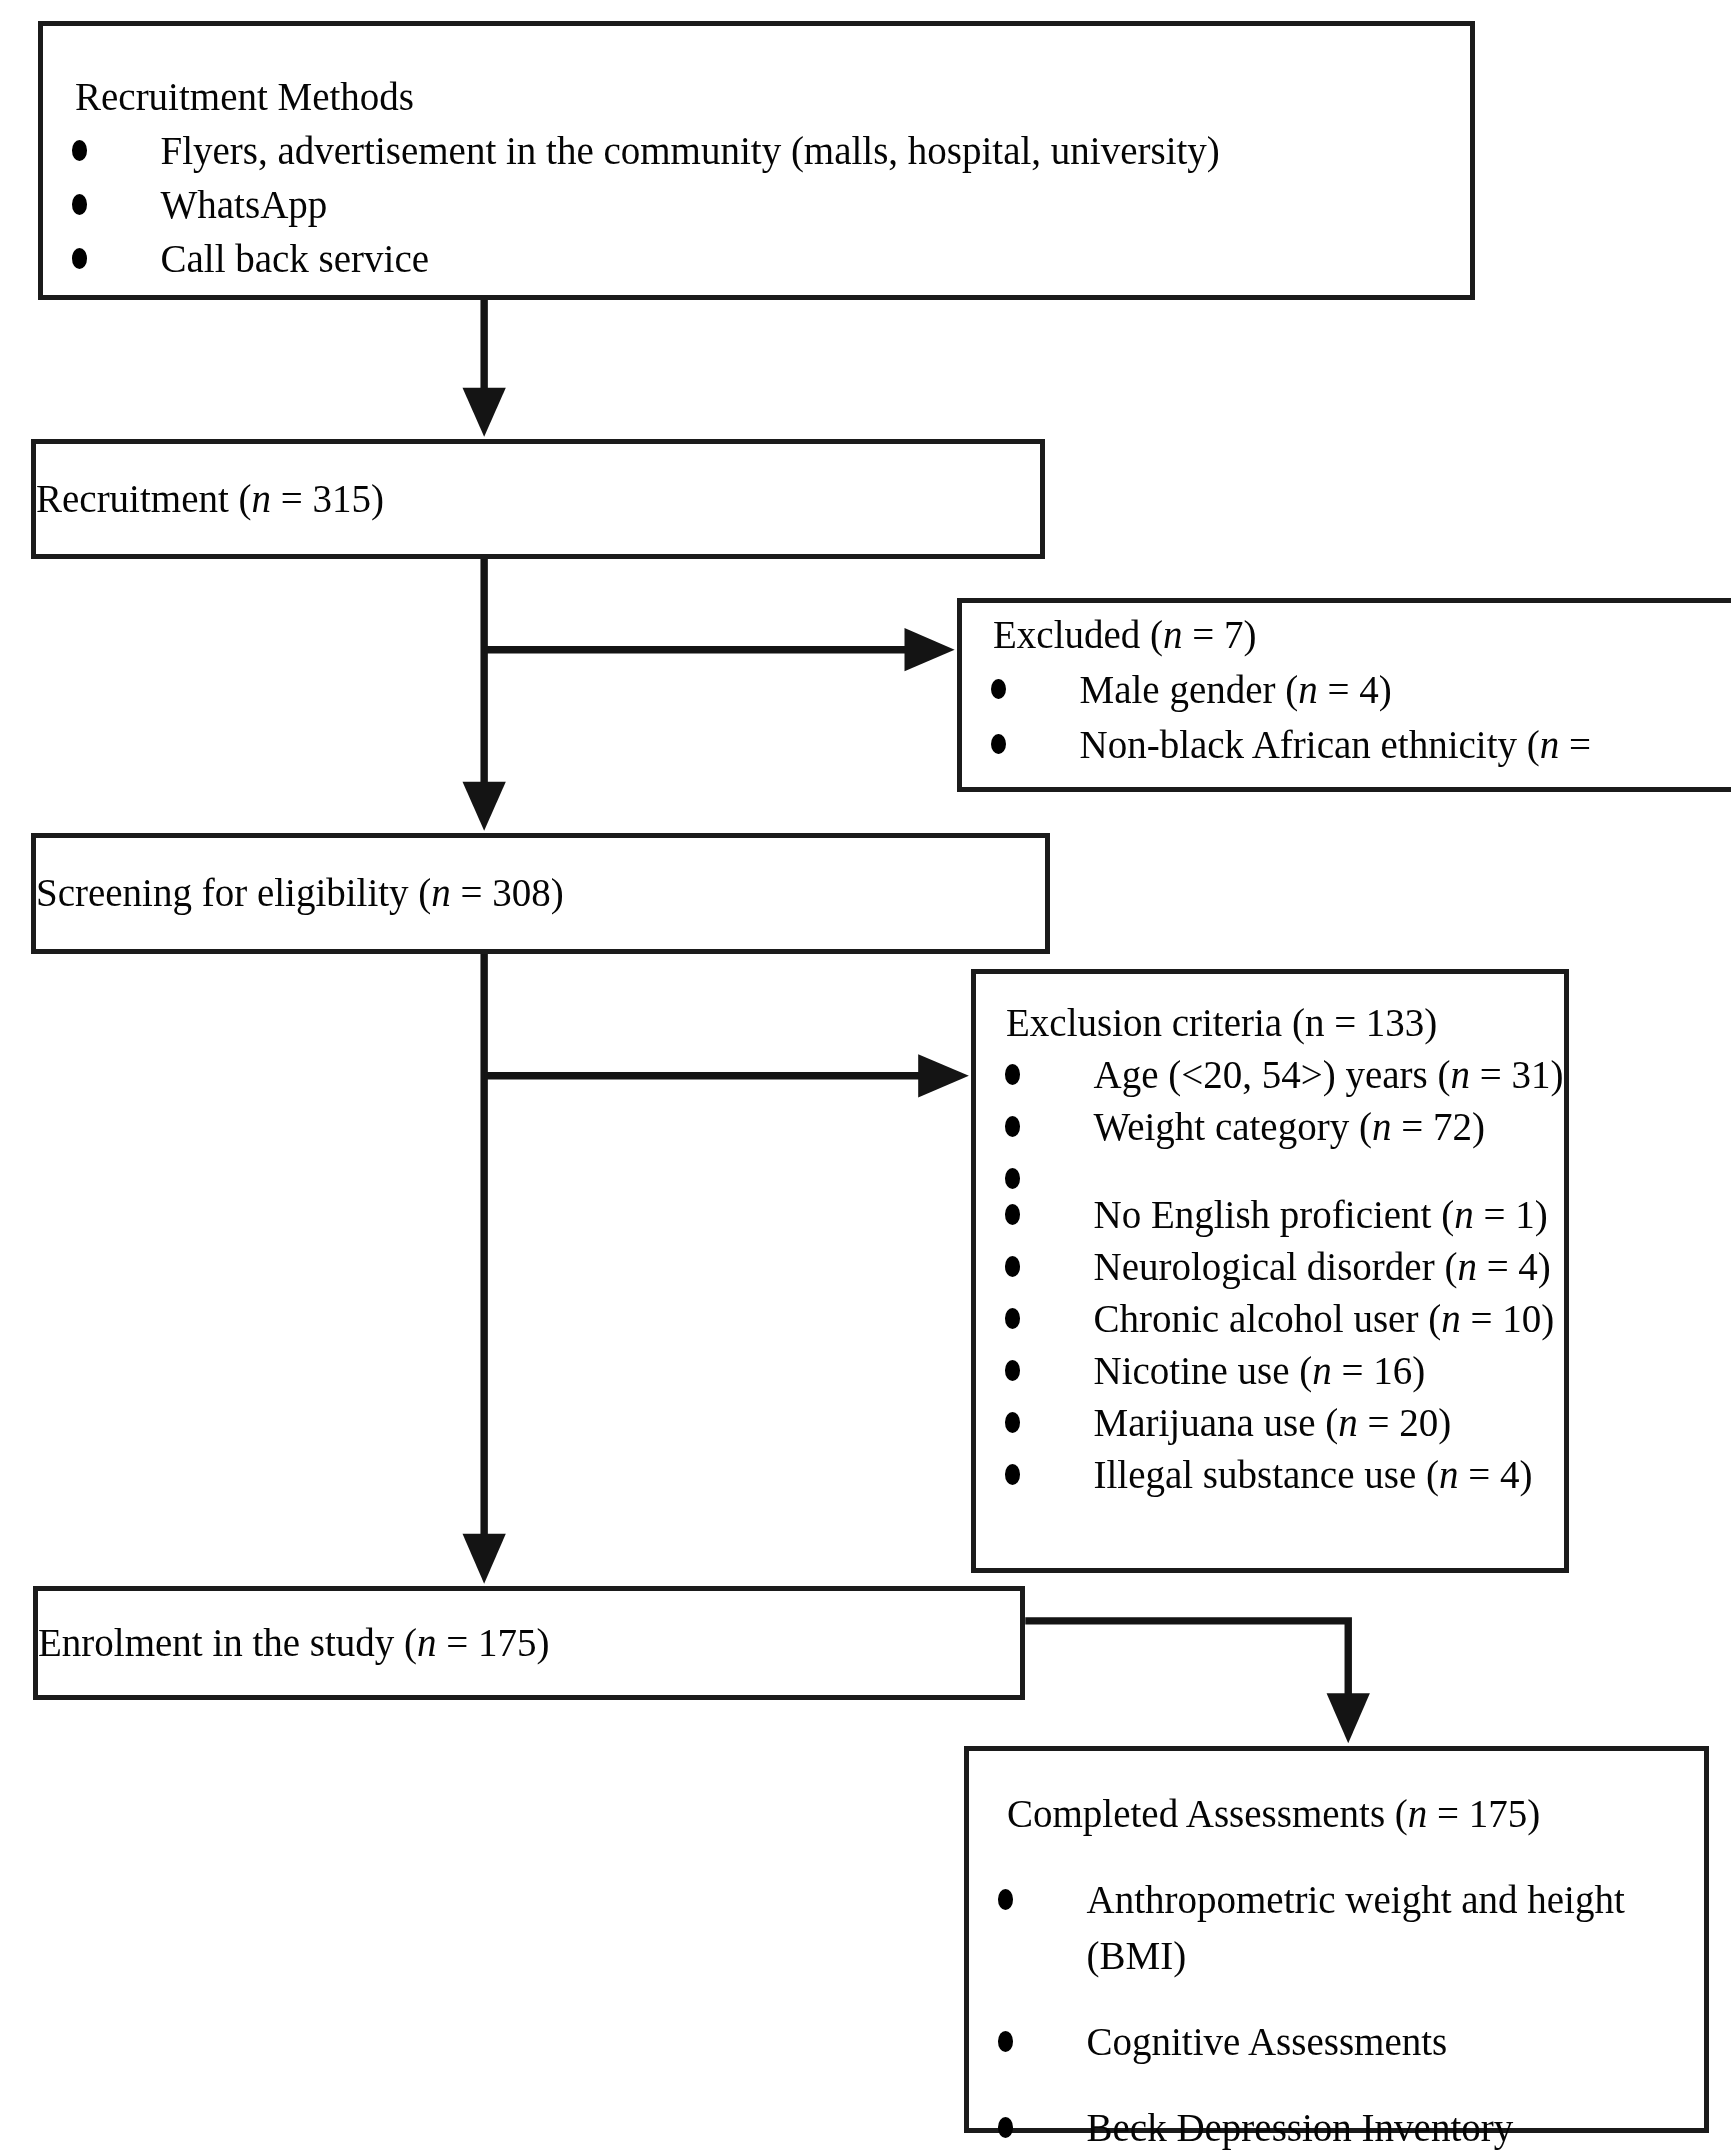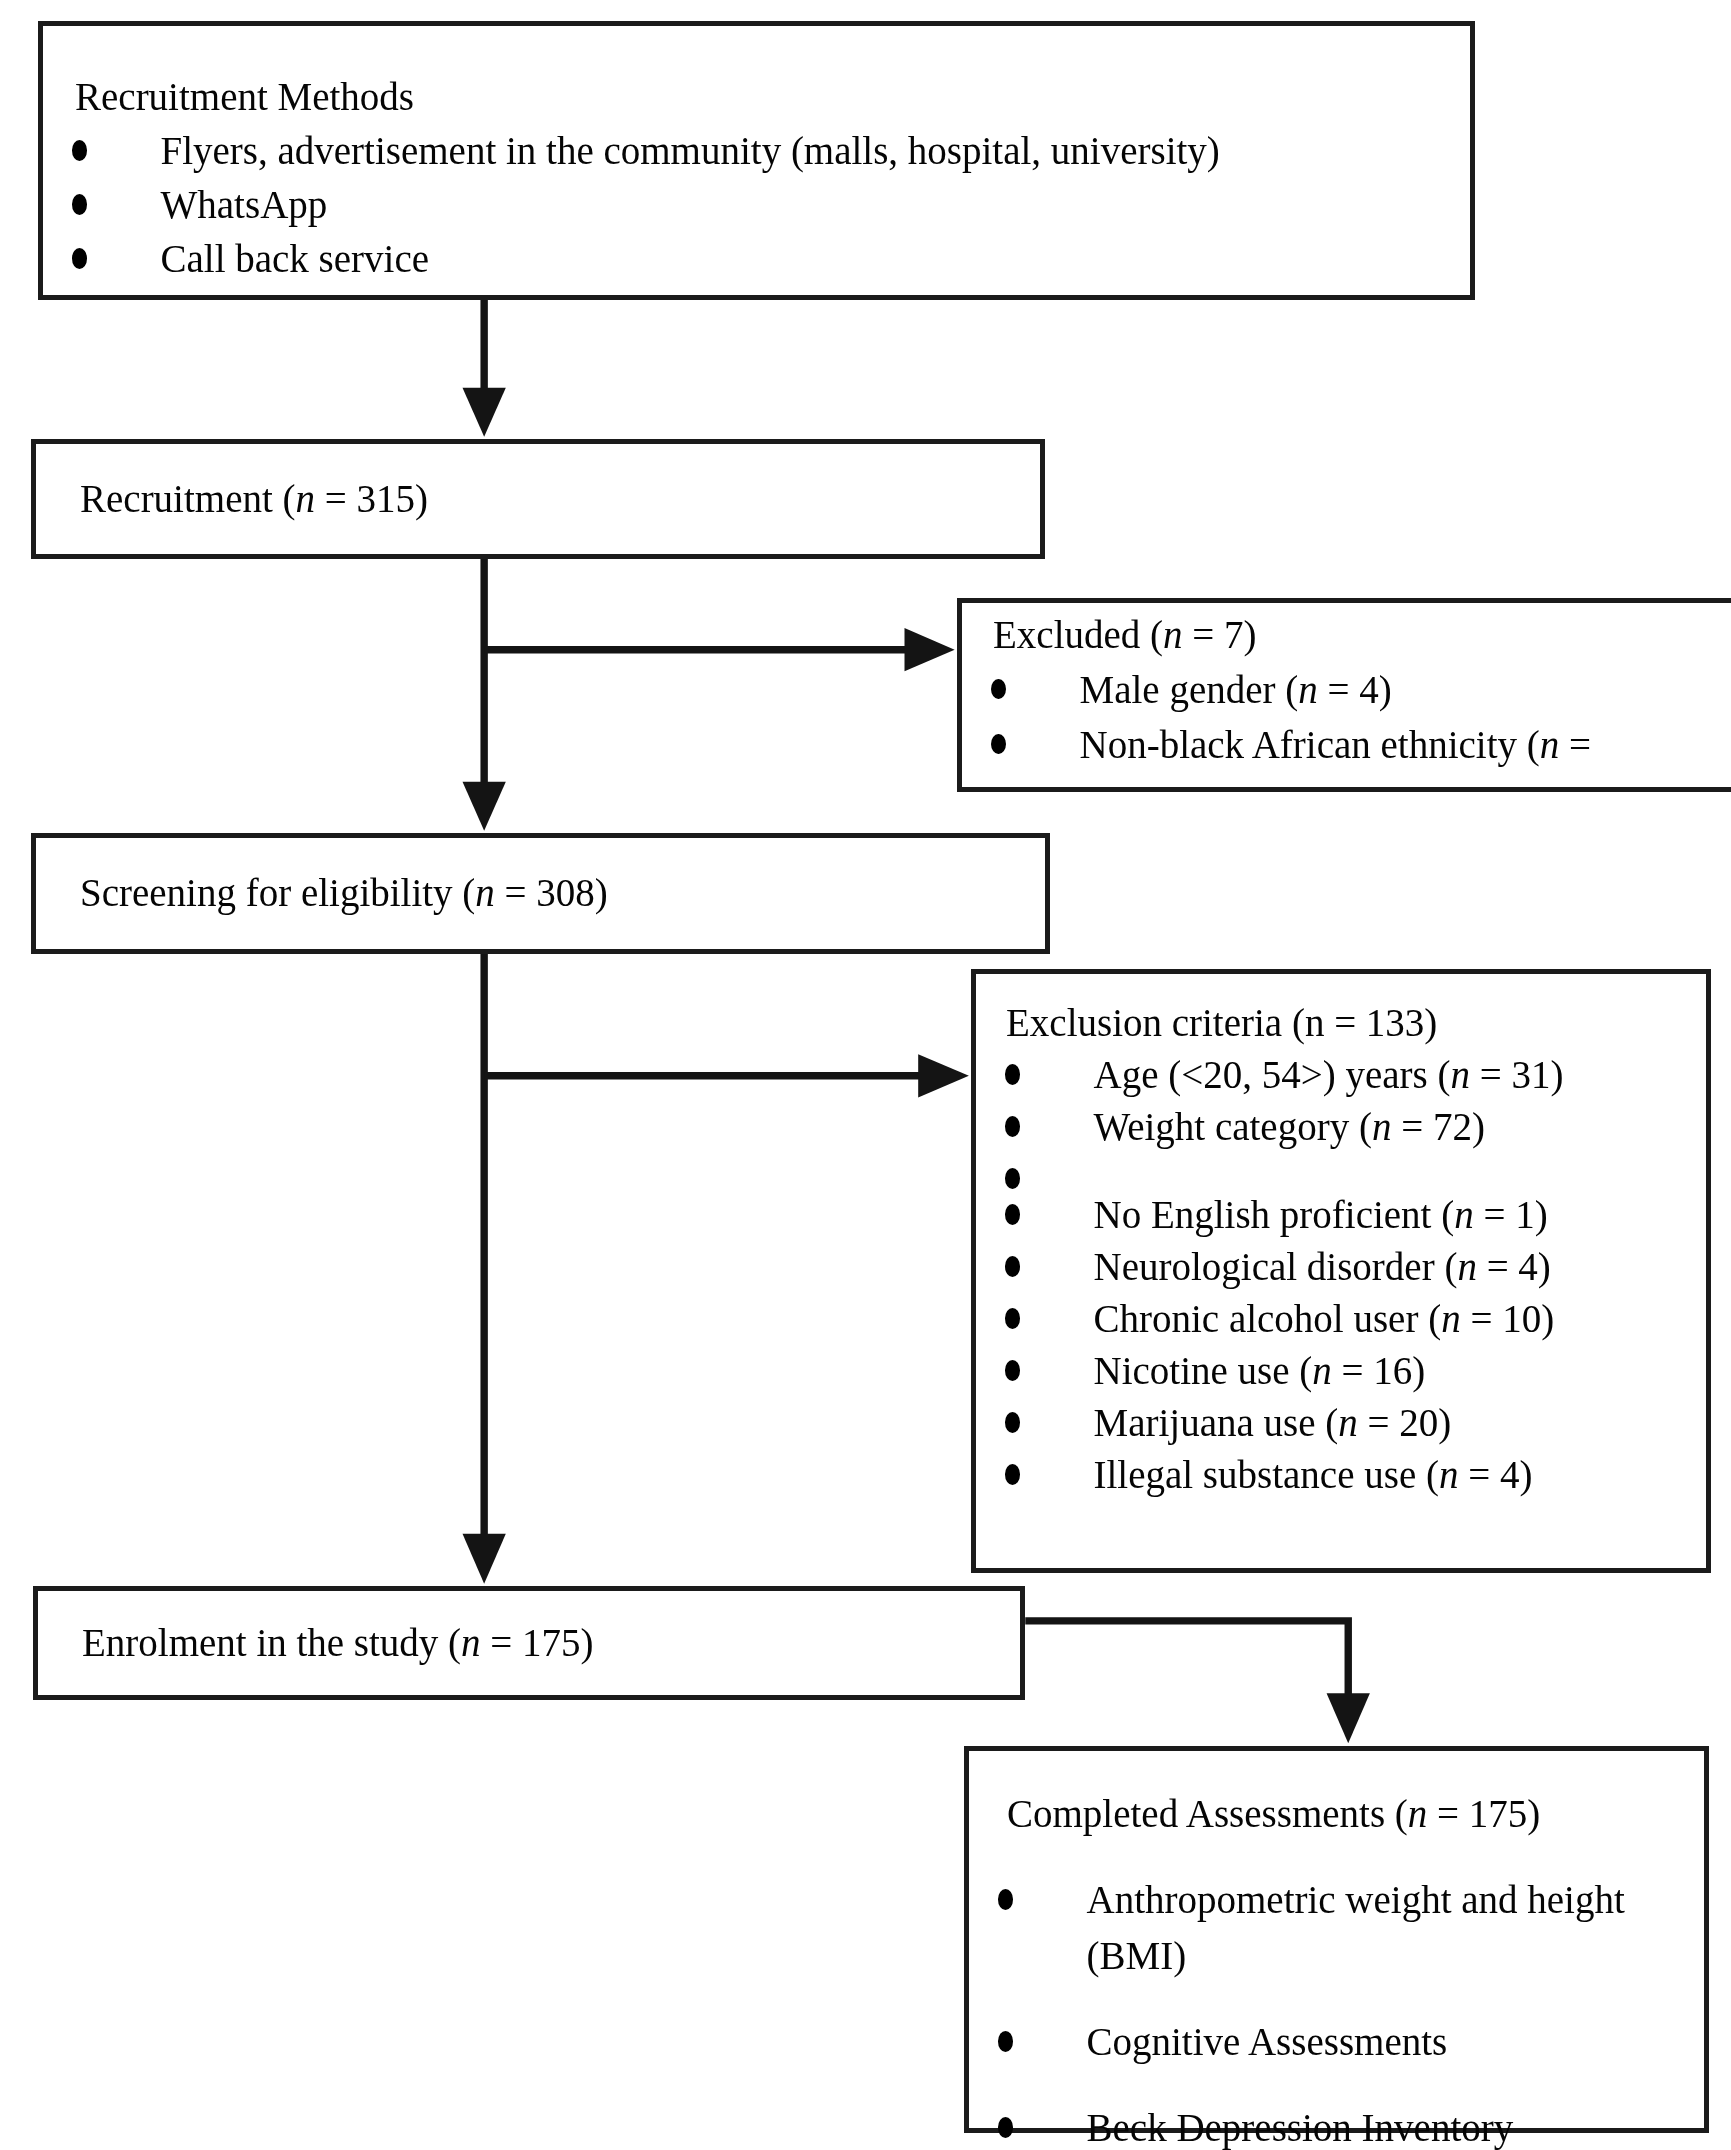--- a/index.html
+++ b/index.html
@@ -28,21 +28,20 @@
     box-sizing: border-box;
     background: #ffffff;
     border: 5.1px solid #1b1b1b;
     font-size: 39px;
     line-height: 1.4;
   }
   
   .box-single {
     display: flex;
     align-items: center;
-    padding-left: 44px;
     white-space: nowrap;
   }
   
   .box-title {
     display: block;
   }
   .bullet-item {
     display: flex;
     align-items: flex-start;
     padding-left: 28.5px;
@@ -82,21 +81,21 @@
   .box-excluded .box-title { padding-left: 31px; line-height: 55px; }
   .box-excluded .bullet-item { line-height: 55px; }
   .box-excluded .item-text { white-space: nowrap; }
 
   
   .box-screening { left: 31px; top: 833px; width: 1019px; height: 121px; }
 
   
   .box-exclusion {
     left: 971px; top: 969px;
-    width: 740px; height: 604px;
+    width: 598px; height: 604px;
     padding-top: 23px;
   }
   .box-exclusion .box-title { padding-left: 30px; line-height: 52px; }
   .box-exclusion .bullet-item { line-height: 52px; }
   .box-exclusion .item-text { max-width: 615px; }
   .box-exclusion .bullet-dot { margin-top: 15.4px; }
 
   
   .box-enrolment { left: 33px; top: 1586px; width: 992px; height: 114px; }
 

